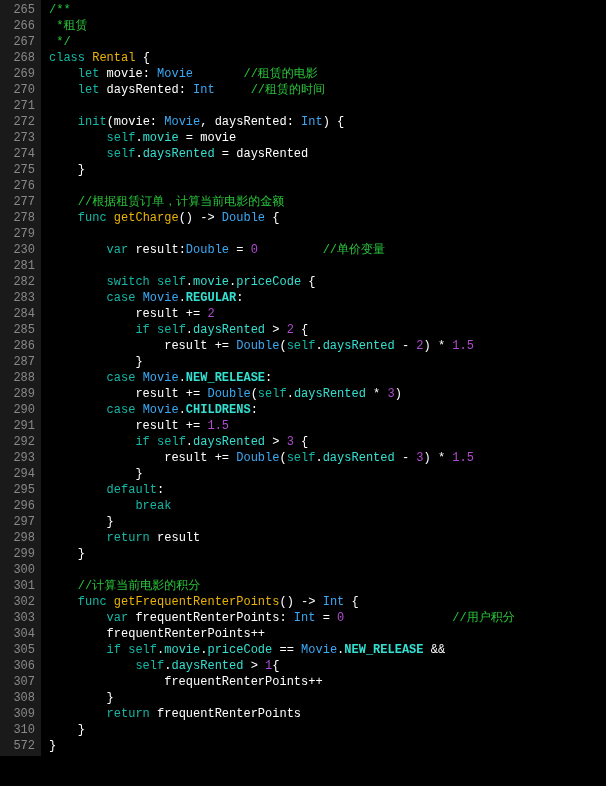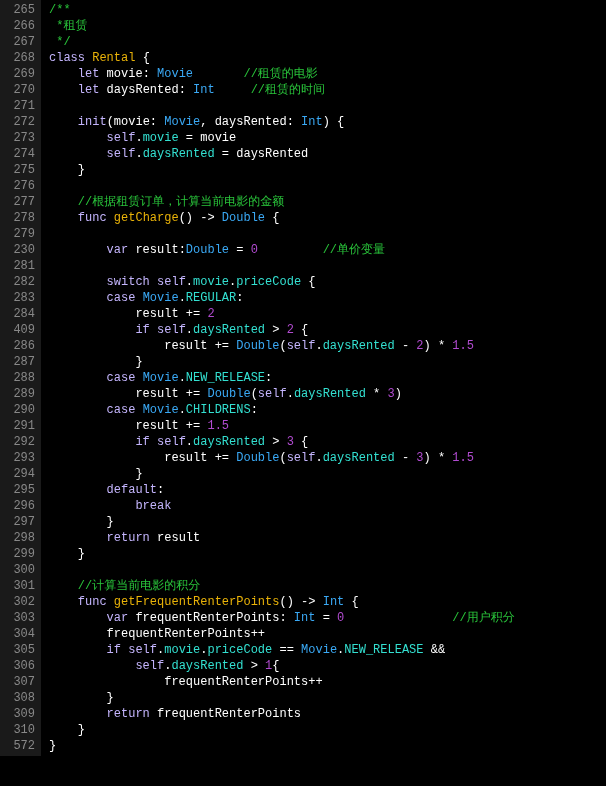--- a/index.html
+++ b/index.html
@@ -27,25 +27,25 @@
   }
   .gutter div { height: 16px; }
   .code {
     background: #000;
     padding: 2px 0 2px 8px;
     white-space: pre;
   }
   .line { height: 16px; }
   
   .c-comment   { color: #29c43a; } 
-  .c-keyword   { color: #c4b5fd; } 
+  .c-keyword   { color: #14b8a6; } 
   .c-type      { color: #3aa9f5; }
   .c-ident     { color: #ffffff; }
   .c-prop      { color: #33e0d1; }
-  .c-const     { color: #33e0d1; }
+  .c-const     { color: #33e0d1; font-weight: bold; }
   .c-number    { color: #b14bd0; } 
   .c-op        { color: #ffffff; }
   .c-punct     { color: #ffffff; }
   .c-decl      { color: #eab308; } 
 </style>
 </head>
 <body>
 
 <div class="editor">
   <div class="gutter" id="gutter">
@@ -62,21 +62,21 @@
       <div>275</div>
       <div>276</div>
       <div>277</div>
       <div>278</div>
       <div>279</div>
       <div>230</div>
       <div>281</div>
       <div>282</div>
       <div>283</div>
       <div>284</div>
-      <div>409</div>
+      <div>285</div>
       <div>286</div>
       <div>287</div>
       <div>288</div>
       <div>289</div>
       <div>290</div>
       <div>291</div>
       <div>292</div>
       <div>293</div>
       <div>294</div>
       <div>295</div>

